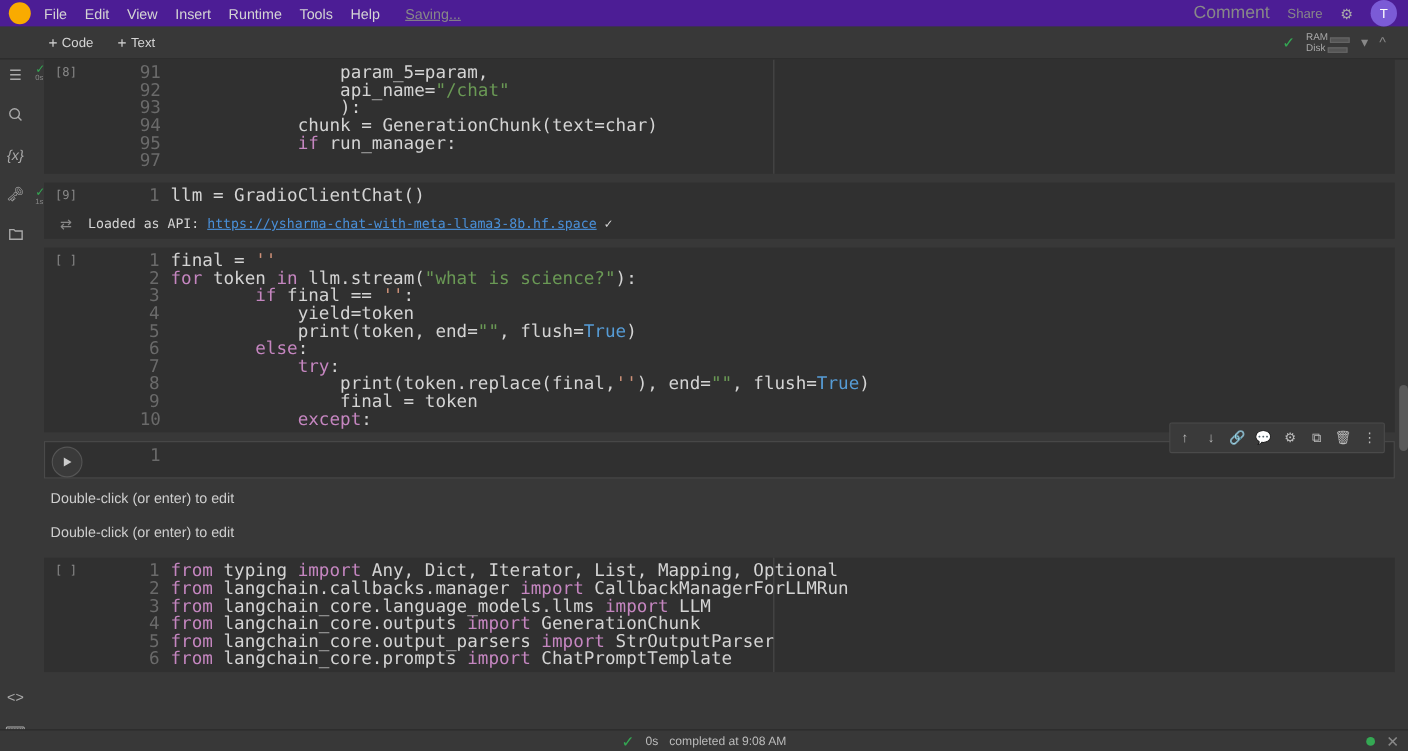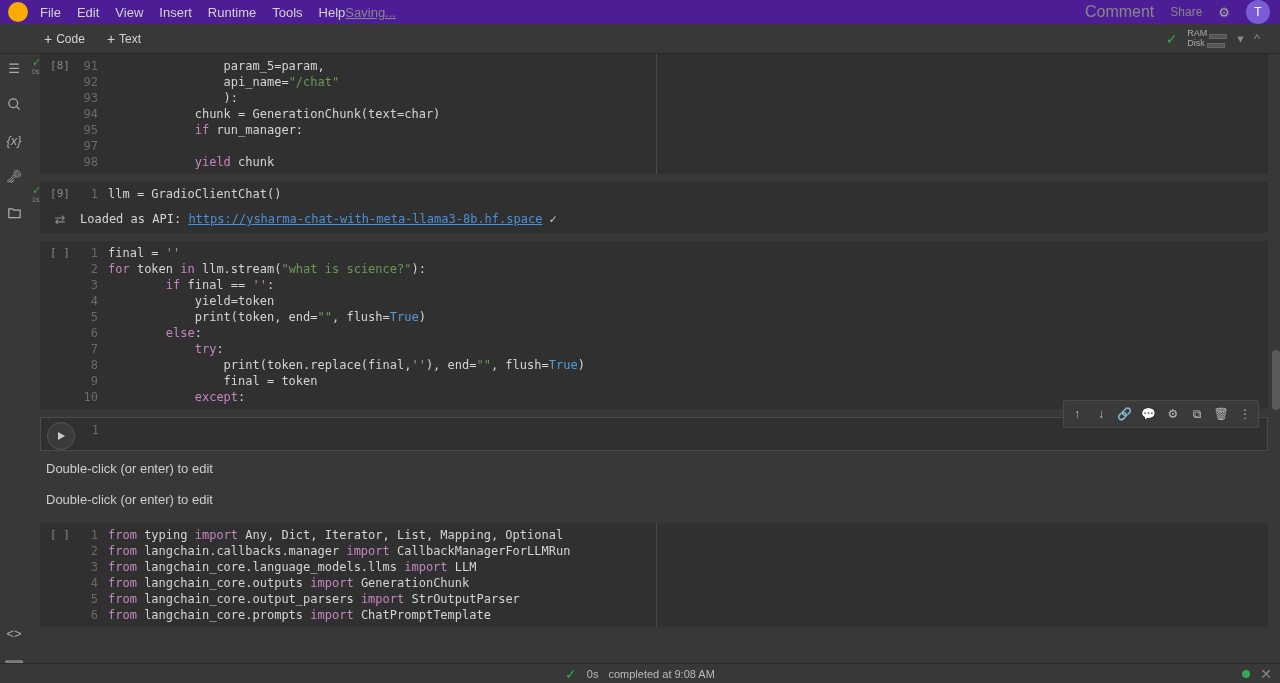--- a/index.html
+++ b/index.html
@@ -149,21 +149,21 @@
   height: 28px;
   border-radius: 50%;
   background: #3a3a3a;
   border: 1px solid #555;
   display: flex;
   align-items: center;
   justify-content: center;
   cursor: pointer;
 }
 .run-btn svg { fill: #ccc; }
-.code-area { flex: 1; padding: 4px 0; font-family: Consolas, monospace; font-size: 12px; position: relative; }
+.code-area { flex: 1; padding: 4px 0; font-family: Consolas, monospace; font-size: 16px; position: relative; margin-left: 47px; }
 .code-line { display: flex; min-height: 16px; line-height: 16px; }
 .line-no {
   width: 28px;
   text-align: right;
   color: #6a6a6a;
   padding-right: 10px;
   flex-shrink: 0;
   user-select: none;
 }
 .code-text { white-space: pre; color: #d4d4d4; }
@@ -284,21 +284,21 @@
   <div class="logo-circle"></div>
   <div class="menu-bar">
       <span class="menu-item">File</span>
       <span class="menu-item">Edit</span>
       <span class="menu-item">View</span>
       <span class="menu-item">Insert</span>
       <span class="menu-item">Runtime</span>
       <span class="menu-item">Tools</span>
       <span class="menu-item">Help</span>
     </div>
-  <span class="menu-item saving" style="margin-left:0">Saving...</span>
+  <span class="menu-item saving" style="margin-left:23px">Saving...</span>
   <div class="top-right">
     <span style="color:#888;font-size:16px">Comment</span>
     <span style="color:#888;font-size:12px">Share</span>
     <span style="color:#aaa">⚙</span>
     <div class="avatar">T</div>
   </div>
 </div>
 
 <div class="toolbar">
   <div class="tool-btn">
@@ -374,24 +374,20 @@
             <span class="line-no">94</span>
             <span class="code-text"><span class="var">            chunk = GenerationChunk(text=char)</span></span>
           </div>
           <div class="code-line">
             <span class="line-no">95</span>
             <span class="code-text"><span class="var">            </span><span class="kw">if</span><span class="var"> run_manager:</span></span>
           </div>
           <div class="code-line">
             <span class="line-no">97</span>
             <span class="code-text"><span class="var"></span></span>
-          </div>
-          <div class="code-line">
-            <span class="line-no">98</span>
-            <span class="code-text"><span class="var">            </span><span class="kw">yield</span><span class="var"> chunk</span></span>
           </div>
         </div>
     </div>
   </div>
 
   <div class="cell">
     <span class="cell-check">✓</span>
     <span class="cell-label">1s</span>
     <div class="cell-row">
       <div class="cell-margin">

